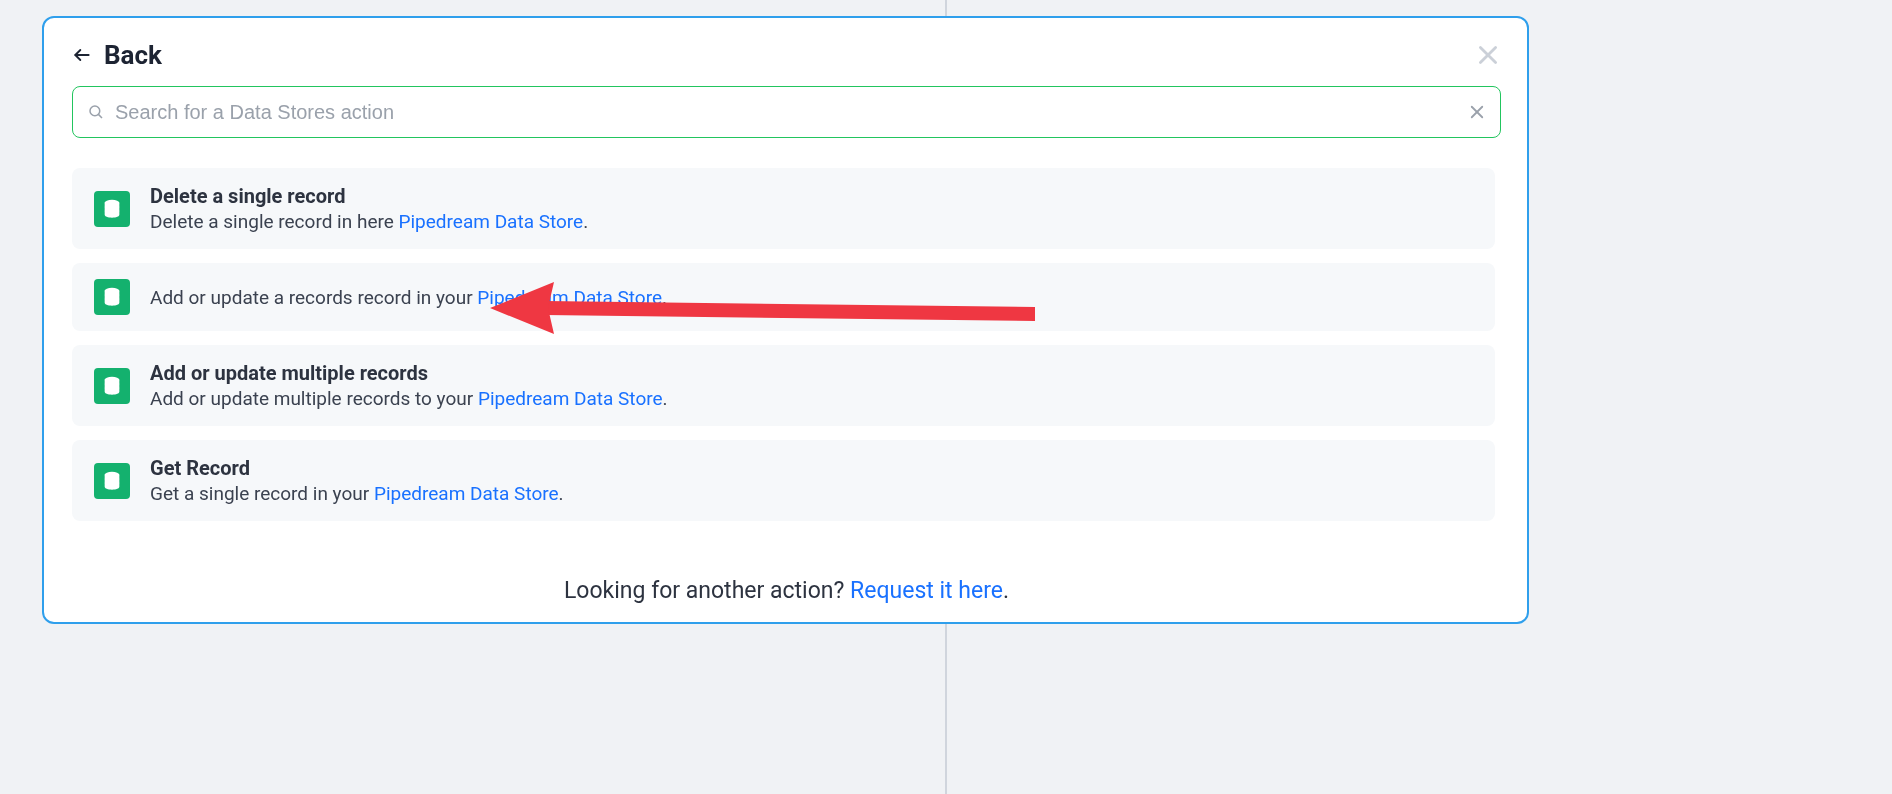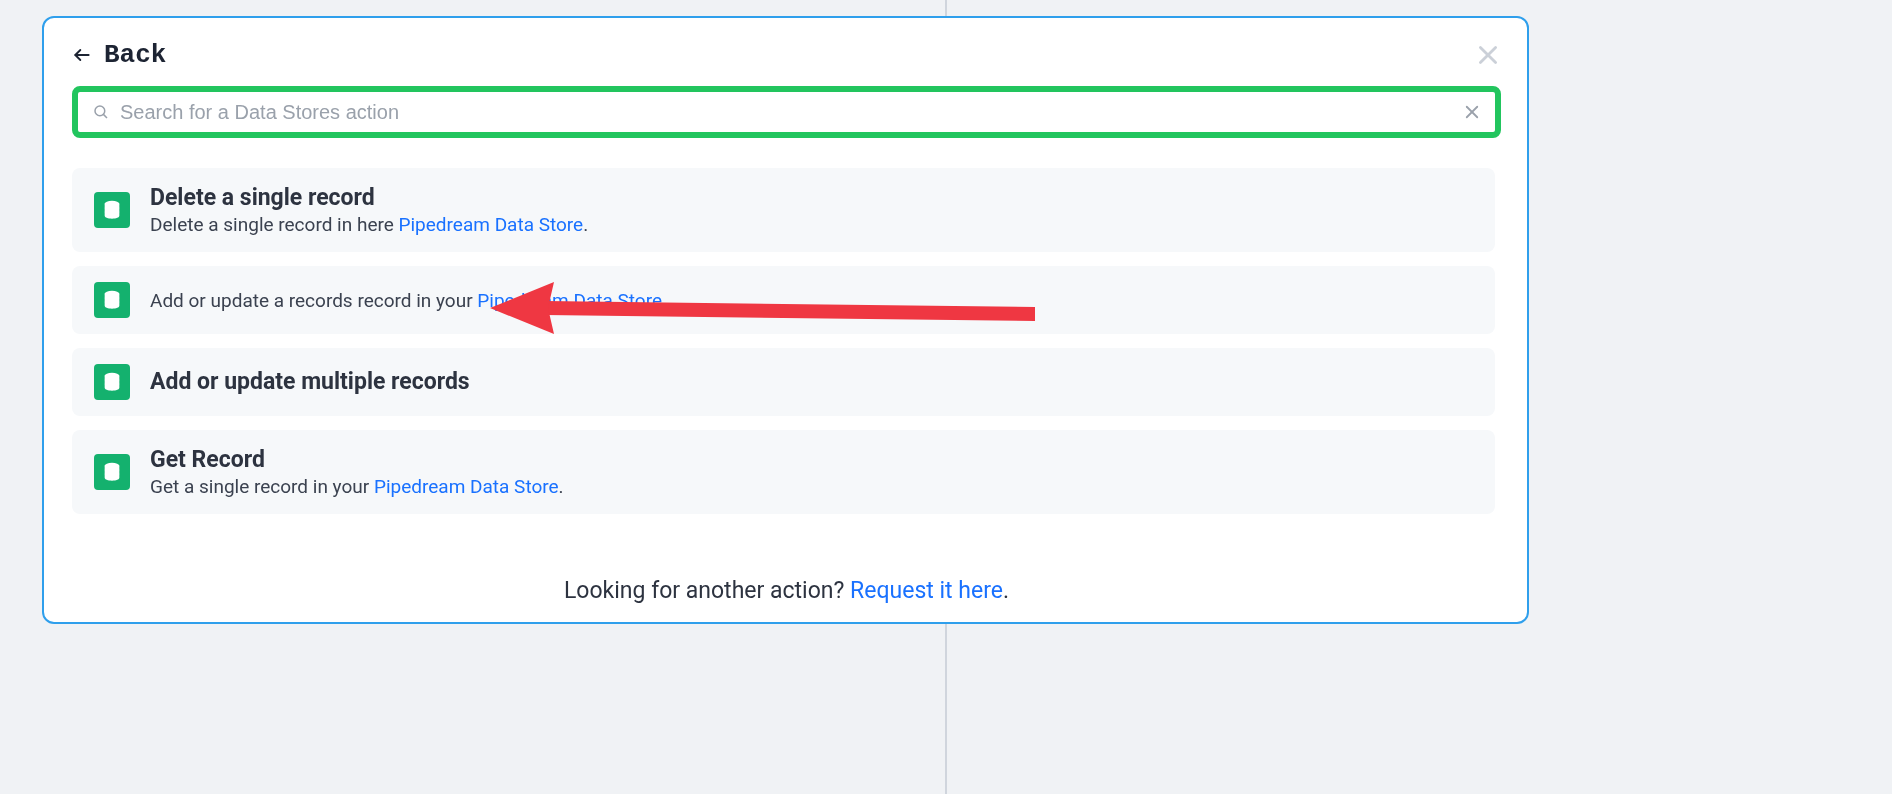--- a/index.html
+++ b/index.html
@@ -37,42 +37,41 @@
       display: flex;
       align-items: center;
       justify-content: space-between;
       margin-bottom: 16px;
     }
     .back-btn {
       display: inline-flex;
       align-items: center;
       gap: 12px;
       cursor: pointer;
-      font-family: Liberation Mono, monospace;
     }
     .back-arrow {
       width: 20px;
       height: 20px;
       color: #1d2433;
     }
     .back-text {
       font-size: 26px;
       font-weight: 700;
       color: #1d2433;
     }
     .close-btn {
       width: 26px;
       height: 26px;
       color: #cbd0d8;
       cursor: pointer;
     }
     .search-wrap {
       display: flex;
       align-items: center;
-      border: 6px solid #22c55e;
+      border: 1px solid #22c55e;
       border-radius: 8px;
       height: 52px;
       padding: 0 14px;
       margin-bottom: 18px;
     }
     .search-icon {
       width: 18px;
       height: 18px;
       color: #9aa1ab;
       margin-right: 10px;
@@ -126,21 +125,21 @@
       border-radius: 4px;
       display: flex;
       align-items: center;
       justify-content: center;
       color: #fff;
       flex-shrink: 0;
     }
     .ds-icon svg { width: 22px; height: 22px; }
     .item-text { flex: 1; }
     .item-title {
-      font-size: 23px;
+      font-size: 20px;
       font-weight: 700;
       color: #2d3340;
       margin-bottom: 2px;
     }
     .item-desc {
       font-size: 19px;
       color: #3b4250;
     }
     .link {
       color: #1971ff;
@@ -227,20 +226,21 @@
         <div class="ds-icon">
           <svg viewBox="0 0 24 24" fill="currentColor">
               <ellipse cx="12" cy="5.2" rx="8" ry="3.2"></ellipse>
               <path d="M4 5.2v4.4c0 1.77 3.58 3.2 8 3.2s8-1.43 8-3.2V5.2"></path>
               <path d="M4 9.6v4.4c0 1.77 3.58 3.2 8 3.2s8-1.43 8-3.2V9.6"></path>
               <path d="M4 14v4.4c0 1.77 3.58 3.2 8 3.2s8-1.43 8-3.2V14"></path>
             </svg>
         </div>
         <div class="item-text">
           <div class="item-title">Add or update multiple records</div>
+          <div class="item-desc"><span>Add or update multiple records to your </span><span class="link">Pipedream Data Store</span><span>.</span></div>
         </div>
       </div>
 
       <div class="list-item">
         <div class="ds-icon">
           <svg viewBox="0 0 24 24" fill="currentColor">
               <ellipse cx="12" cy="5.2" rx="8" ry="3.2"></ellipse>
               <path d="M4 5.2v4.4c0 1.77 3.58 3.2 8 3.2s8-1.43 8-3.2V5.2"></path>
               <path d="M4 9.6v4.4c0 1.77 3.58 3.2 8 3.2s8-1.43 8-3.2V9.6"></path>
               <path d="M4 14v4.4c0 1.77 3.58 3.2 8 3.2s8-1.43 8-3.2V14"></path>

